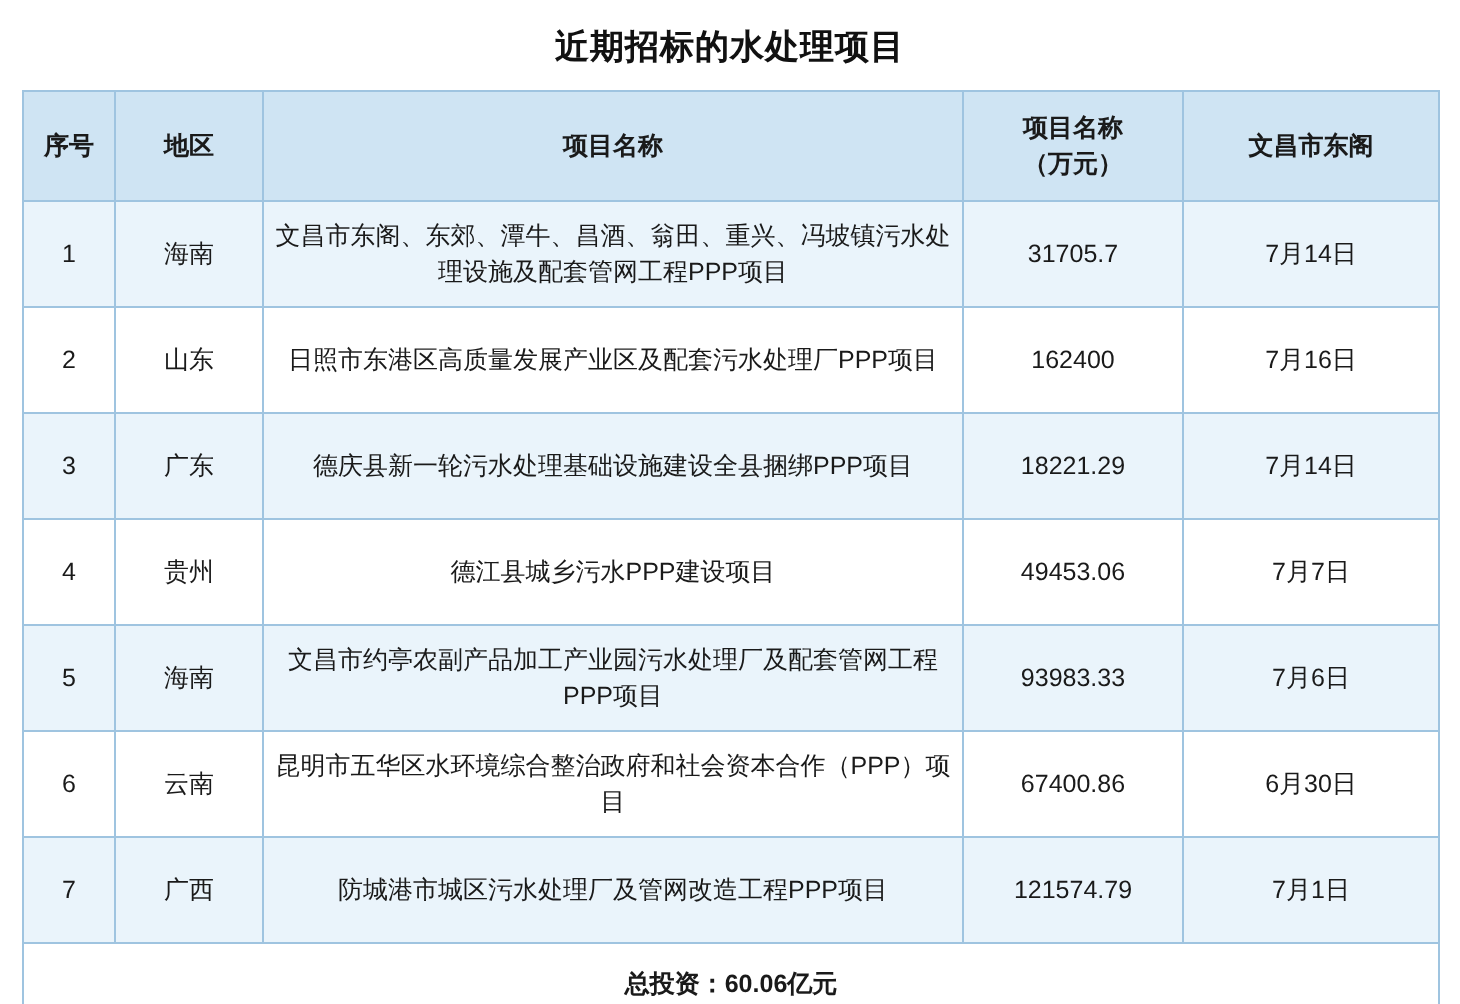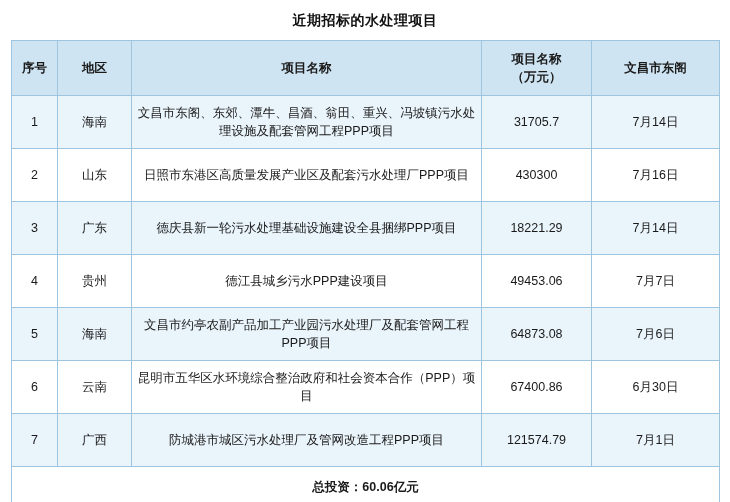--- a/index.html
+++ b/index.html
@@ -19,21 +19,21 @@
   .page {
     width: 730px;
     height: 502px;
     position: relative;
     box-sizing: border-box;
     padding: 0;
   }
 
   .title {
     text-align: center;
-    font-size: 14px;
+    font-size: 17px;
     font-weight: bold;
     color: #111111;
     padding: 12px 0 10px 0;
     letter-spacing: 0.5px;
   }
 
   .table-wrap {
     width: 708px;
     margin: 0 auto;
     position: relative;
@@ -192,42 +192,42 @@
           <td class="idx-cell">1</td>
           <td class="region-cell">海南</td>
           <td class="name-cell">文昌市东阁、东郊、潭牛、昌酒、翁田、重兴、冯坡镇污水处理设施及配套管网工程PPP项目</td>
           <td class="amount-cell">31705.7</td>
           <td class="deadline-cell">7月14日</td>
         </tr>
         <tr class="even row-tall">
           <td class="idx-cell">2</td>
           <td class="region-cell">山东</td>
           <td class="name-cell">日照市东港区高质量发展产业区及配套污水处理厂PPP项目</td>
-          <td class="amount-cell">430300</td>
+          <td class="amount-cell">162400</td>
           <td class="deadline-cell">7月16日</td>
         </tr>
         <tr class="odd row-tall">
           <td class="idx-cell">3</td>
           <td class="region-cell">广东</td>
           <td class="name-cell">德庆县新一轮污水处理基础设施建设全县捆绑PPP项目</td>
           <td class="amount-cell">18221.29</td>
           <td class="deadline-cell">7月14日</td>
         </tr>
         <tr class="even row-tall">
           <td class="idx-cell">4</td>
           <td class="region-cell">贵州</td>
           <td class="name-cell">德江县城乡污水PPP建设项目</td>
           <td class="amount-cell">49453.06</td>
           <td class="deadline-cell">7月7日</td>
         </tr>
         <tr class="odd row-tall">
           <td class="idx-cell">5</td>
           <td class="region-cell">海南</td>
           <td class="name-cell">文昌市约亭农副产品加工产业园污水处理厂及配套管网工程PPP项目</td>
-          <td class="amount-cell">64873.08</td>
+          <td class="amount-cell">93983.33</td>
           <td class="deadline-cell">7月6日</td>
         </tr>
         <tr class="even row-tall">
           <td class="idx-cell">6</td>
           <td class="region-cell">云南</td>
           <td class="name-cell">昆明市五华区水环境综合整治政府和社会资本合作（PPP）项目</td>
           <td class="amount-cell">67400.86</td>
           <td class="deadline-cell">6月30日</td>
         </tr>
         <tr class="odd row-tall">

